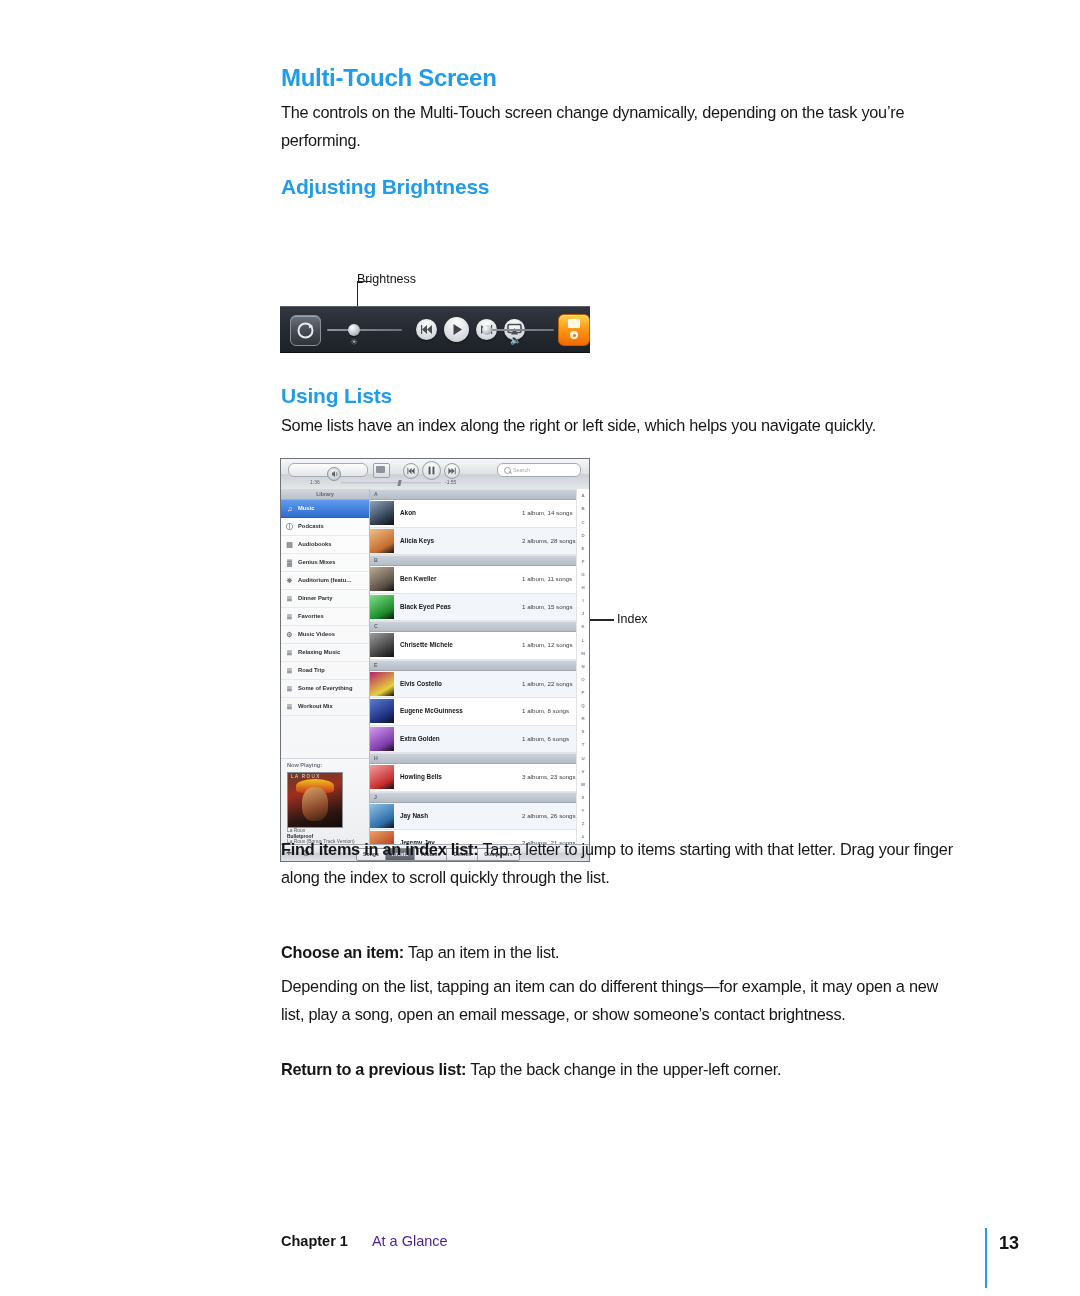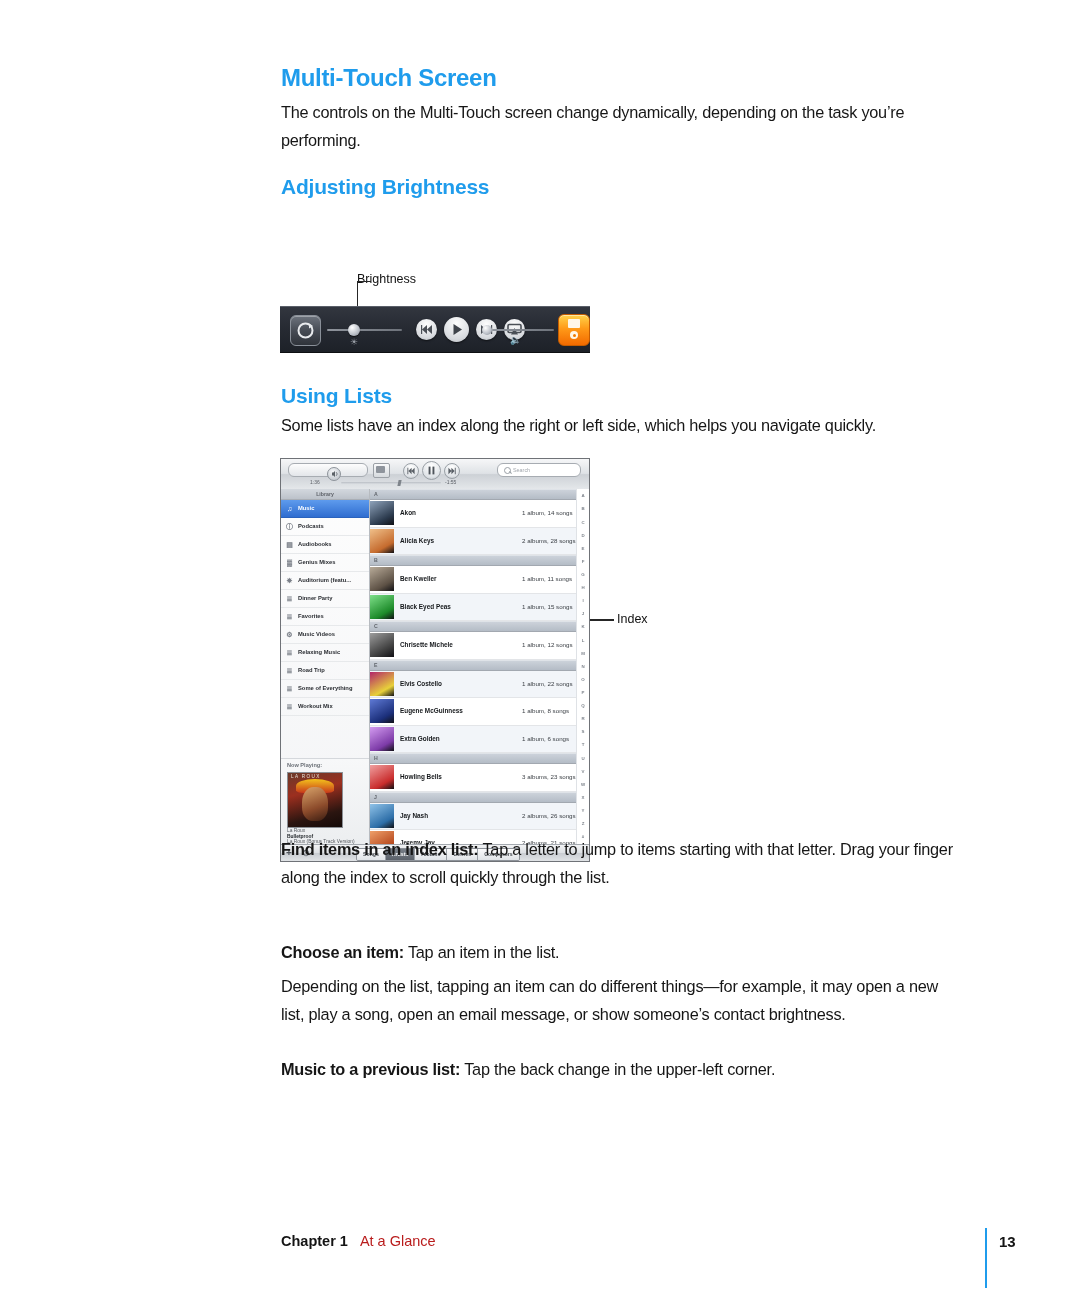--- a/index.html
+++ b/index.html
@@ -292,26 +292,26 @@
   .ip-tab.active{
     background:linear-gradient(180deg,#787f88,#5b616a);
     color:#ffffff;
   }
 
   
   .footer{
     position:absolute;left:281px;top:1233px;font-size:14.5px;
   }
   .footer .ch{font-weight:bold;color:#141414;}
-  .footer .gl{color:#b91c1c;margin-left:12px;}
+  .footer .gl{color:#4c1d95;margin-left:24px;}
   .pg-rule{
     position:absolute;left:985px;top:1228px;width:2px;height:60px;background:#1f9cec;
   }
   .pg-num{
-    position:absolute;left:999px;top:1233px;font-size:15px;font-weight:bold;color:#141414;
+    position:absolute;left:999px;top:1233px;font-size:18px;font-weight:bold;color:#141414;
   }
   .home-glyph{
     display:inline-block;width:10px;height:12px;border:1.6px solid #161616;border-radius:2.5px;
     vertical-align:-1px;margin:0 2px;
   }
 </style>
 </head>
 <body>
 
 <div class="page">
@@ -552,21 +552,21 @@
         </div>
     </div>
   </div>
 
   <div class="body-par" style="top:836px;width:700px;"><b>Find items in an index list:</b><span> Tap a letter to jump to items starting with that letter. Drag your finger along the index to scroll quickly through the list.</span></div>
 
   <div class="body-par" style="top:939px;width:700px;"><b>Choose an item:</b><span> Tap an item in the list.</span></div>
 
   <div class="body-par" style="top:973px;width:680px;"><span>Depending on the list, tapping an item can do different things—for example, it may open a new list, play a song, open an email message, or show someone’s contact brightness.</span></div>
 
-  <div class="body-par" style="top:1056px;width:700px;"><b>Music to a previous list:</b><span> Tap the back change in the upper-left corner.</span></div>
+  <div class="body-par" style="top:1056px;width:700px;"><b>Return to a previous list:</b><span> Tap the back change in the upper-left corner.</span></div>
 
   <div class="footer">
     <span class="ch">Chapter 1</span><span class="gl">At a Glance</span>
   </div>
   <div class="pg-rule"></div>
   <div class="pg-num">13</div>
 
 </div>
 
 </body></html>

